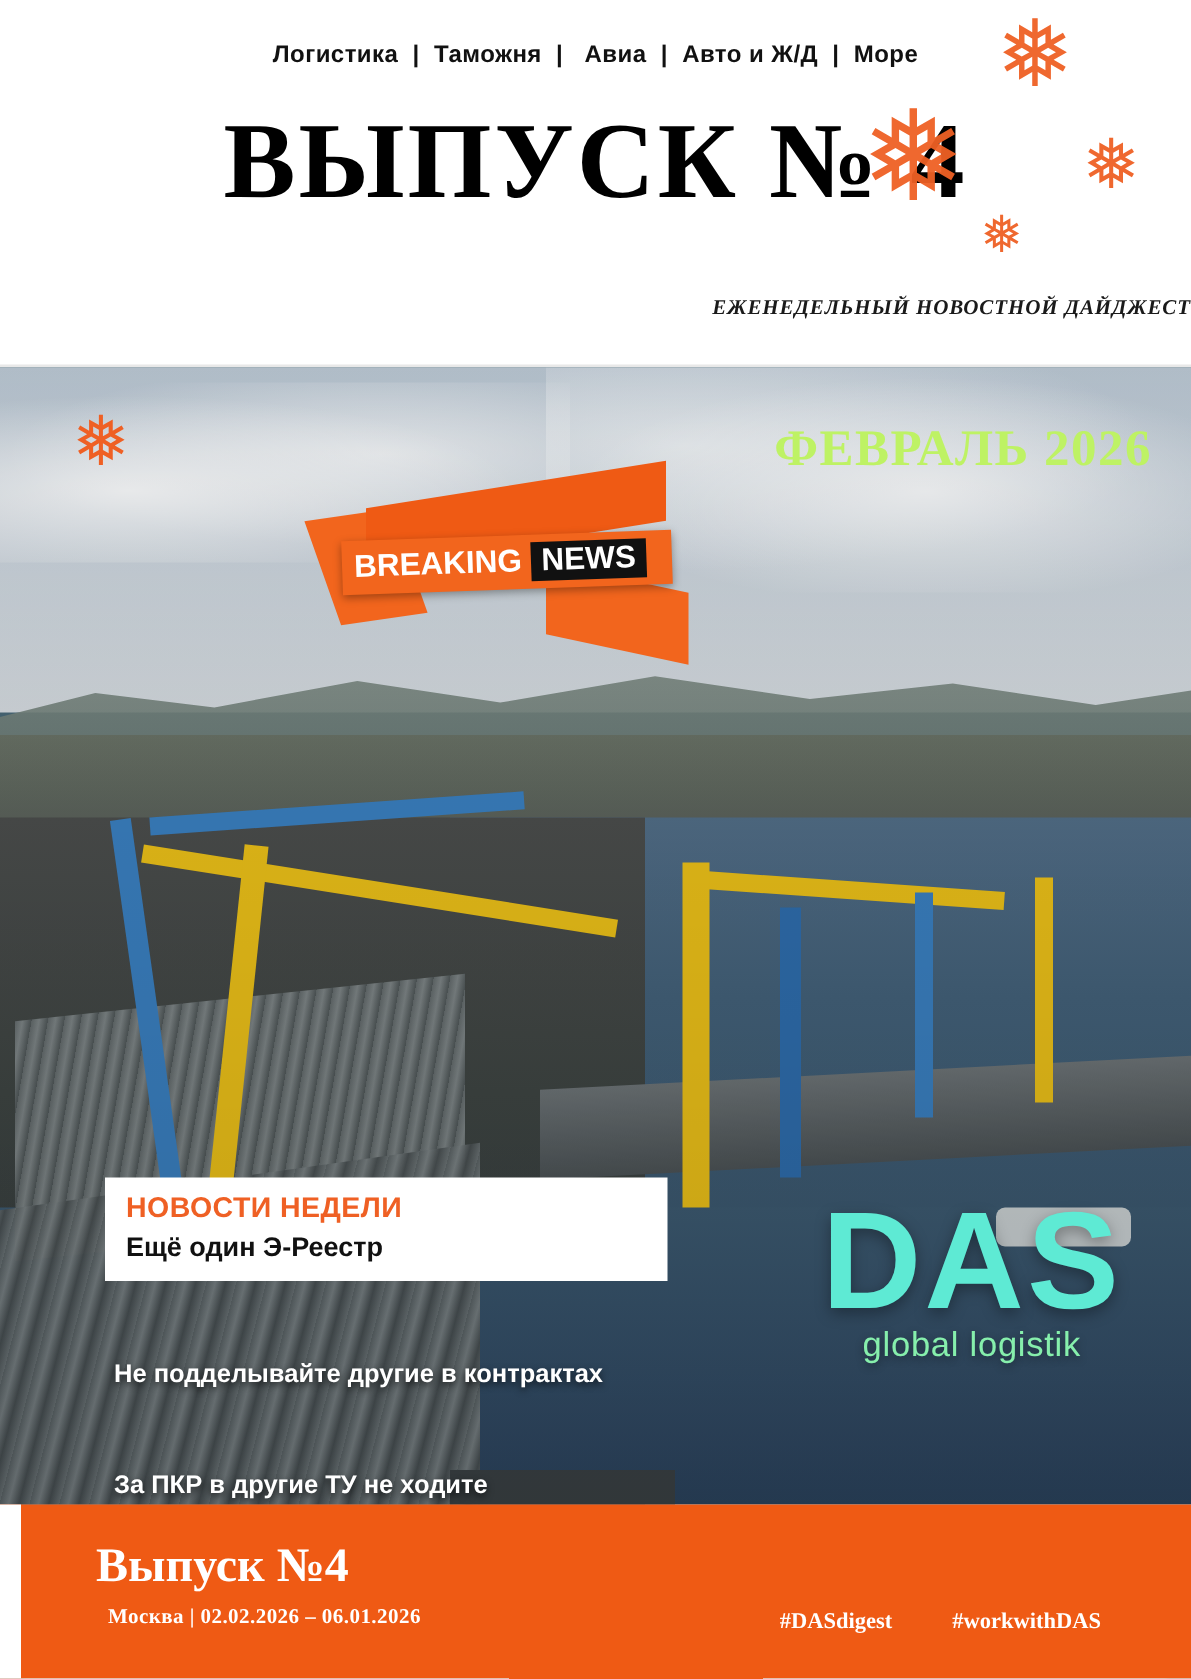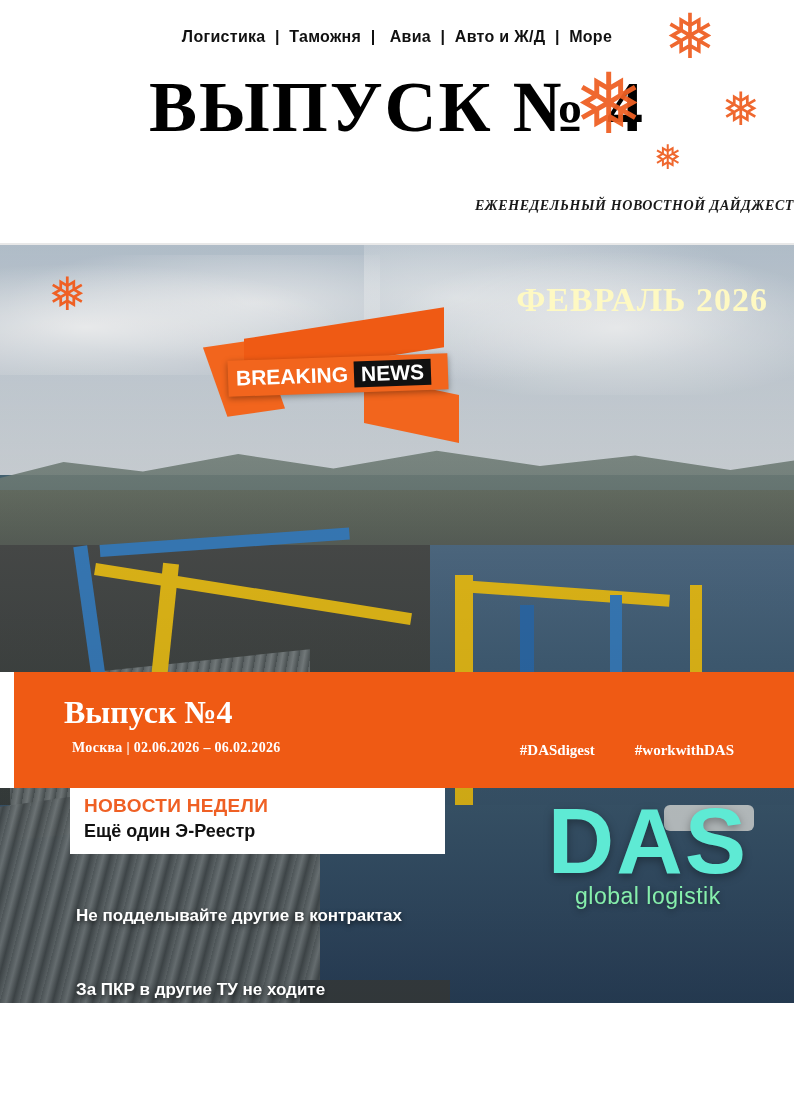--- a/index.html
+++ b/index.html
@@ -2,21 +2,21 @@
 <html><head>
 <meta charset="utf-8">
 <style>
   * { box-sizing: border-box; margin: 0; padding: 0; }
   html, body {
     width: 794px; height: 1119px;
     background: #ffffff;
     font-family: "Liberation Sans", sans-serif;
     overflow: hidden;
   }
-  .page { position: relative; width: 794px; height: 788px; background:#fff;border-radius:18px; }
+  .page { position: relative; width: 794px; height: 1119px; background:#fff;border-radius:18px; }
 
   
   .header {
     position: relative;
     height: 245px;
     background: #ffffff;
     border-bottom: 2px solid #e8e8e8;
   }
   .topline {
     position: absolute;
@@ -152,21 +152,21 @@
   .hero-tint {
     position:absolute; inset:0;
     background: linear-gradient(rgba(0,0,0,.05), rgba(0,0,0,.18));
   }
 
   .hero-snow { position:absolute; top:22px; left:48px; font-size: 46px; color:#ef6024; }
 
   .month {
     position:absolute; top:36px; right:26px;
     font-family:"Liberation Serif", serif;
-    font-weight:bold; font-size: 34px; letter-spacing: 1px; color:#fef9c3;
+    font-weight:bold; font-size: 34px; letter-spacing: 1px; color:#bef264;
   }
 
   
   .breaking {
     position:absolute; top:78px; left:214px; width: 240px; height: 110px;
   }
   .breaking .shard {
     position:absolute; background:#f2651d;
   }
   .breaking .sh1 { top:0; left:30px; width: 200px; height: 40px; transform: skewY(-9deg); background:#ef5a14; }
@@ -316,20 +316,20 @@
     <div class="das">
       <div class="mark">DAS</div>
       <div class="tag">global logistik</div>
     </div>
 
   </div>
 
   <div class="footer">
     <div class="left-bar"></div>
     <div class="issue">Выпуск №4</div>
-    <div class="dates">Москва | 02.06.2026 – 06.02.2026</div>
+    <div class="dates">Москва | 02.02.2026 – 06.01.2026</div>
     <div class="tags">
       <span>#DASdigest</span>
       <span>#workwithDAS</span>
     </div>
   </div>
 
 </div>
 
 </body></html>

